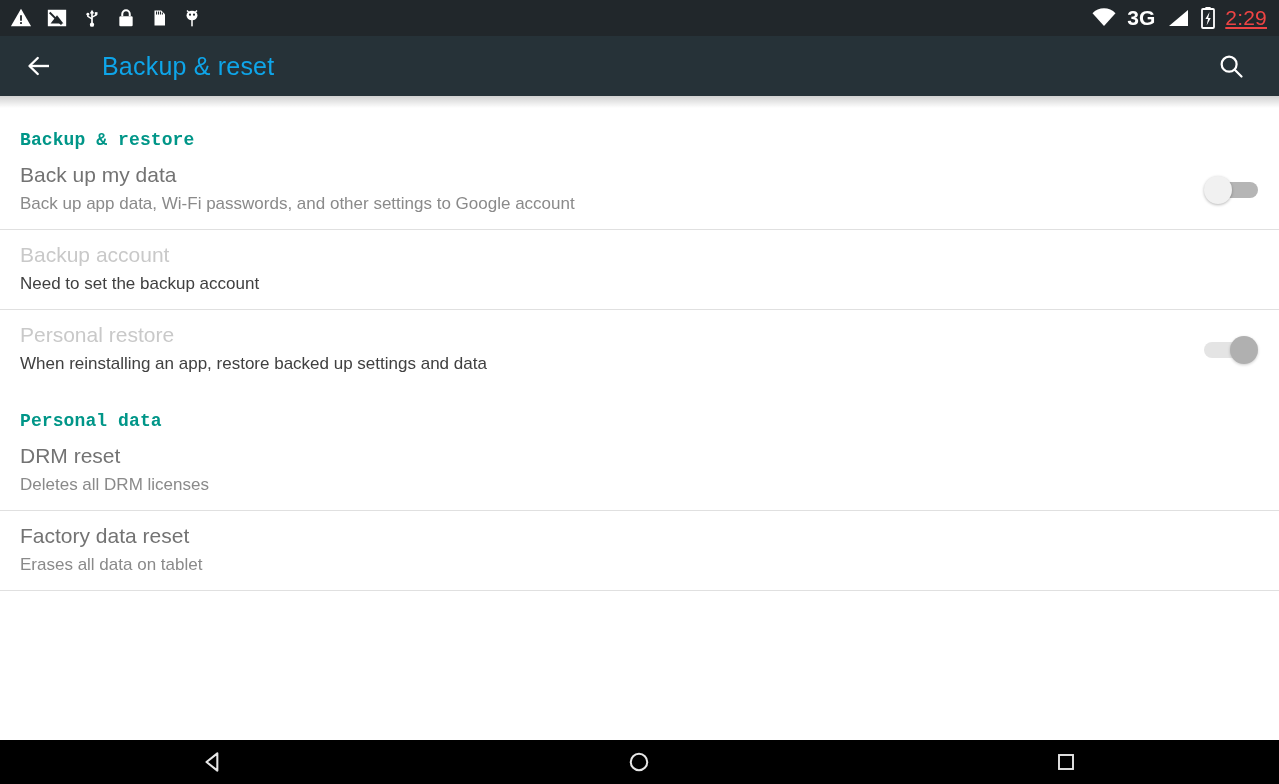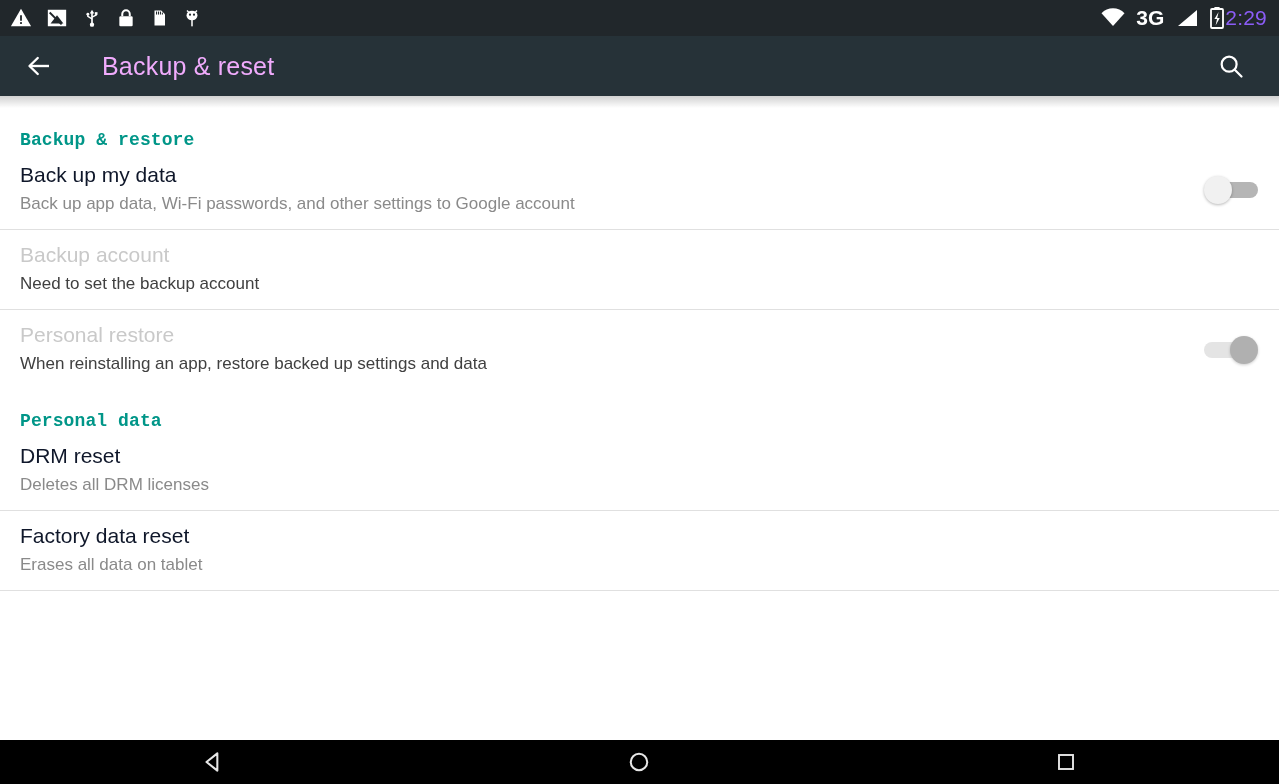--- a/index.html
+++ b/index.html
@@ -24,23 +24,25 @@
     padding: 0 12px 0 10px;
     box-sizing: border-box;
   }
   .status-left, .status-right {
     display: flex;
     align-items: center;
   }
   .status-left .sicon { margin-right: 14px; display: flex; align-items: center; }
   .status-right .sicon { margin-left: 10px; display: flex; align-items: center; }
   .status-time {
-    color: #8b5cf6;
+    color: #ef4444;
     font-size: 21px;
+    margin-left: 9px;
     letter-spacing: 0.2px;
+    text-decoration: underline;
   }
   .net-label {
     color: #ffffff;
     font-size: 21px;
     font-weight: bold;
     margin-left: 10px;
     margin-right: 1px;
   }
   
   .action-bar {
@@ -54,21 +56,21 @@
   }
   .back-btn {
     width: 34px;
     height: 34px;
     display: flex;
     align-items: center;
     justify-content: center;
     cursor: pointer;
   }
   .ab-title {
-    color: #f0abfc;
+    color: #0ea5e9;
     font-size: 25px;
     margin-left: 46px;
     letter-spacing: 0.2px;
     white-space: nowrap;
   }
   .ab-spacer { flex: 1; }
   .search-btn {
     width: 40px;
     height: 40px;
     display: flex;
@@ -98,21 +100,21 @@
     position: relative;
     padding: 0 0 0 20px;
     display: flex;
     align-items: center;
     min-height: 64px;
     box-sizing: border-box;
   }
   .li-text { flex: 1; padding: 12px 0 14px 0; }
   .li-title {
     font-size: 21px;
-    color: #0f172a;
+    color: #737373;
     line-height: 26px;
   }
   .li-summary {
     font-size: 17px;
     color: #8a8a8a;
     line-height: 22px;
     margin-top: 5px;
   }
   .disabled .li-title { color: #c9c9c9; }
   .disabled .li-summary { color: #404040; }

